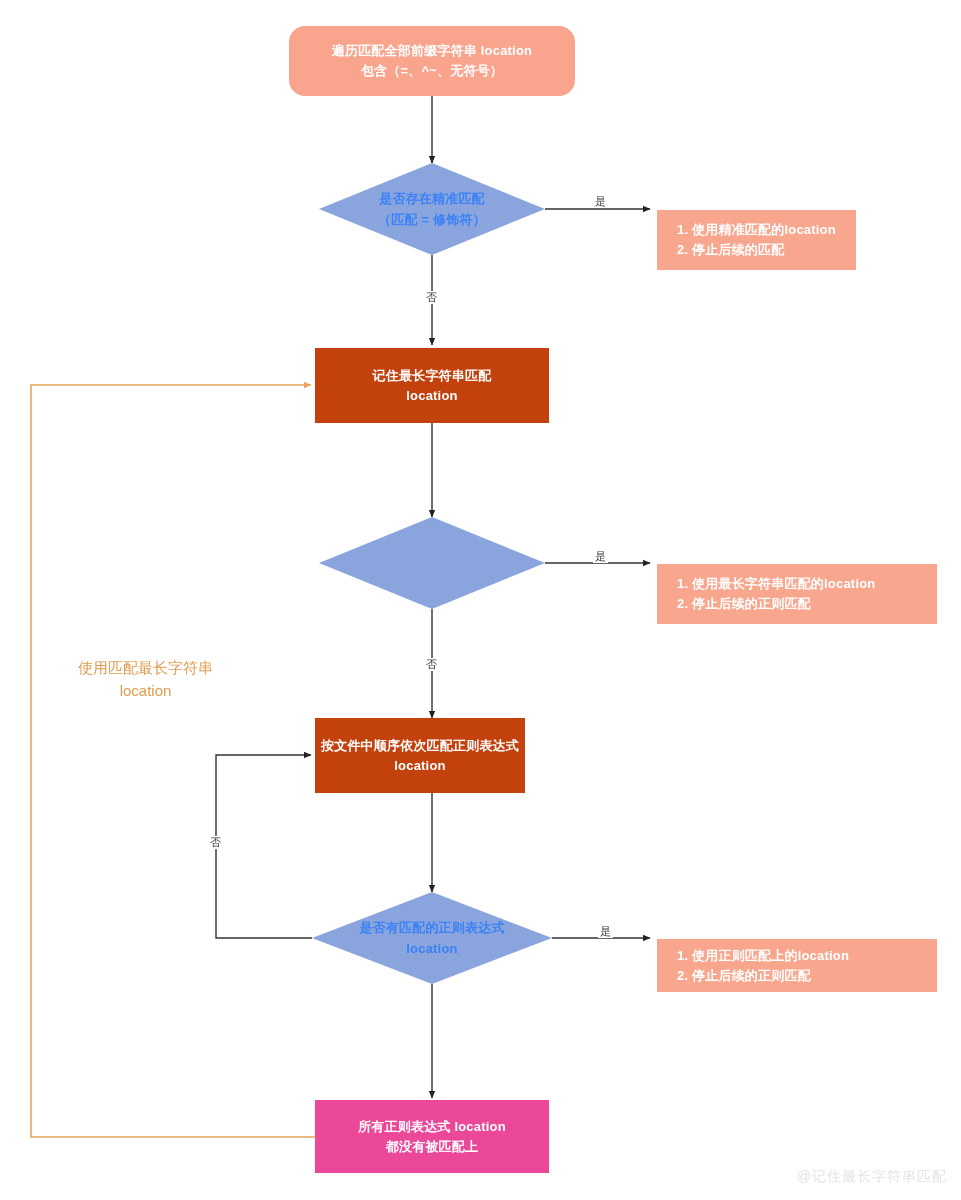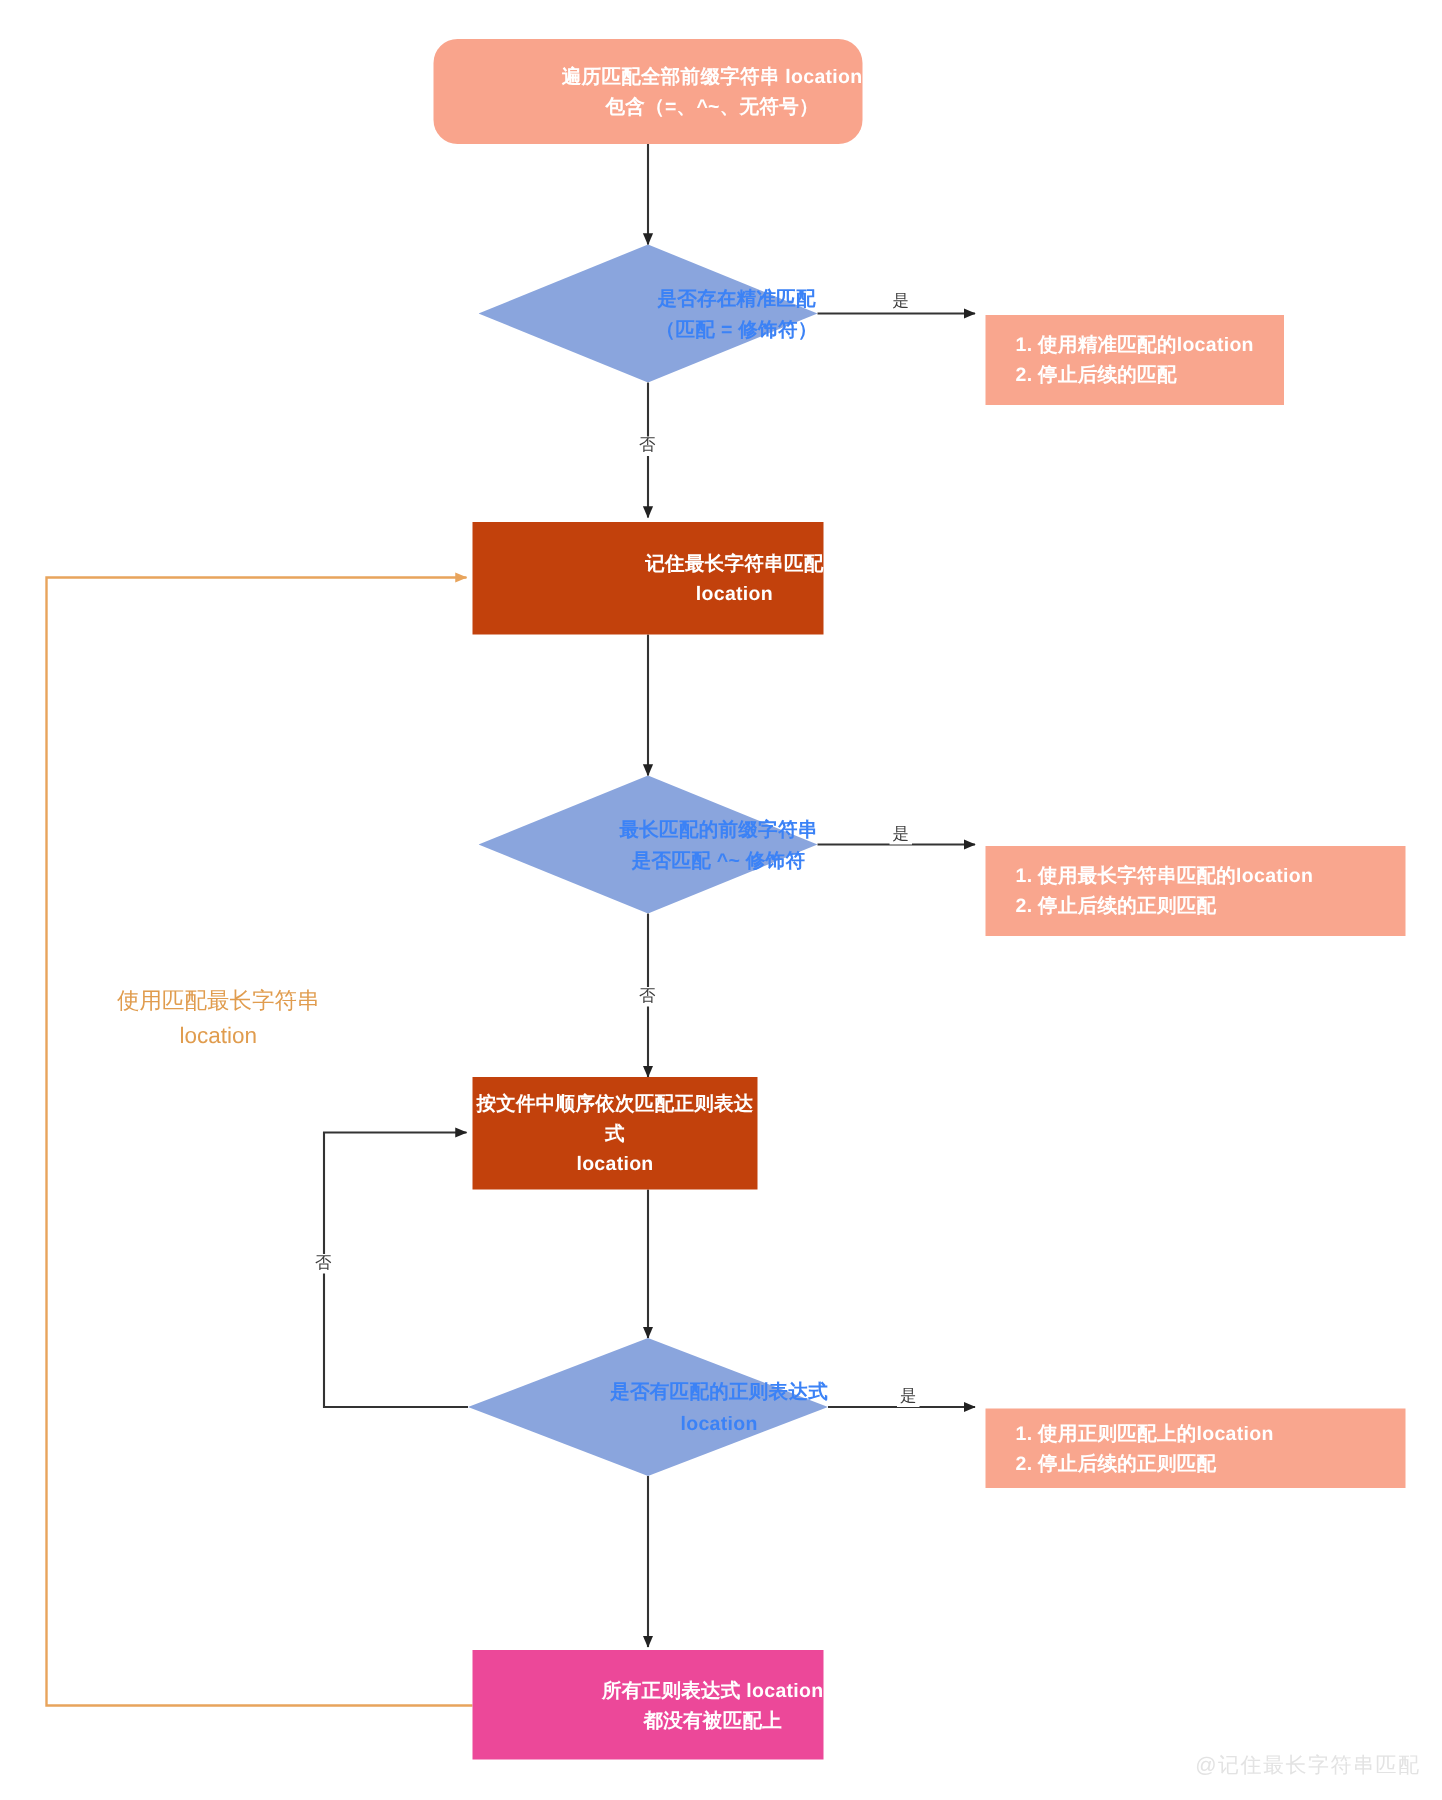--- a/index.html
+++ b/index.html
@@ -23,21 +23,21 @@
     top: 0;
     width: 961px;
     height: 1200px;
     pointer-events: none;
   }
   .node {
     position: absolute;
     box-sizing: border-box;
     display: flex;
     align-items: center;
-    justify-content: flex-end;
+    justify-content: center;
     text-align: center;
     color: #ffffff;
     font-size: 13px;
     line-height: 20px;
     font-weight: 600;
     white-space: pre-line;
     letter-spacing: 0.2px;
   }
   .node.rounded {
     background: #f9a48c;
@@ -162,30 +162,28 @@
 2. 停止后续的匹配</span>
   </div>
 
   <div class="node rect-orange" style="left:315px; top:348px; width:234px; height:75px;">
     <span>记住最长字符串匹配
 location</span>
   </div>
 
   <div class="node diamond-wrap" style="left:319px; top:517px; width:226px; height:92px;">
     <div class="diamond-shape"></div>
-    <div class="diamond-label">最长匹配的前缀字符串
-是否匹配 ^~ 修饰符</div>
   </div>
 
   <div class="node note" style="left:657px; top:533px; width:280px; height:60px;">
     <span>1. 使用最长字符串匹配的location
 2. 停止后续的正则匹配</span>
   </div>
 
-  <div class="node rect-orange" style="left:315px; top:718px; width:190px; height:75px;">
+  <div class="node rect-orange" style="left:315px; top:718px; width:210px; height:75px;">
     <span>按文件中顺序依次匹配正则表达式
 location</span>
   </div>
 
   <div class="node diamond-wrap" style="left:312px; top:892px; width:240px; height:92px;">
     <div class="diamond-shape"></div>
     <div class="diamond-label">是否有匹配的正则表达式
 location</div>
   </div>
 

